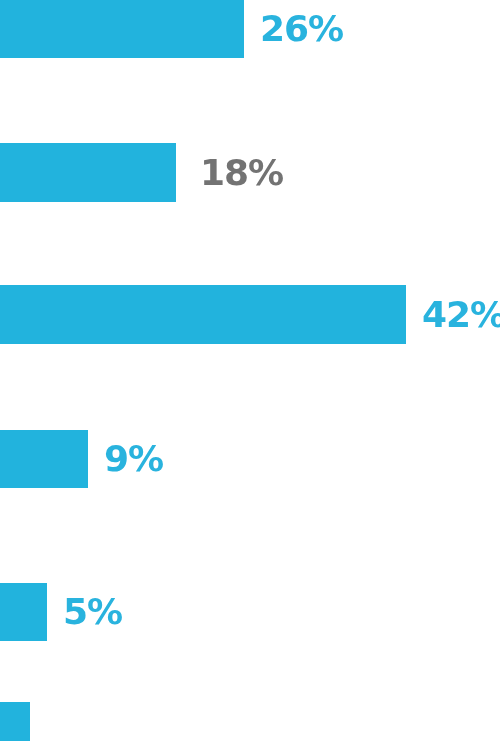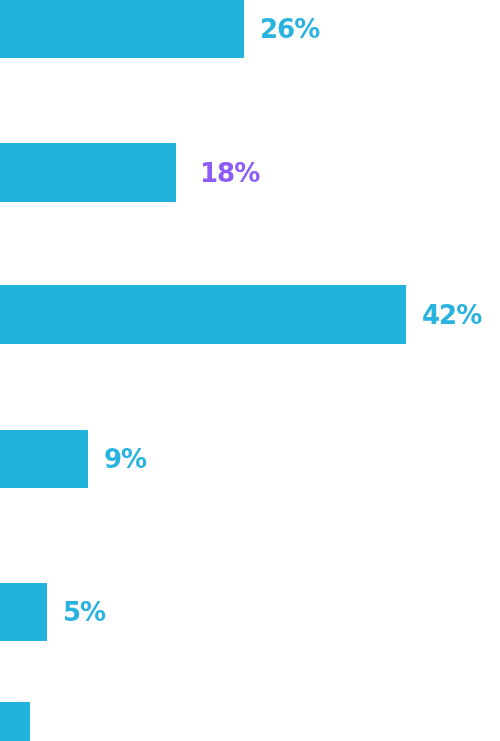--- a/index.html
+++ b/index.html
@@ -27,42 +27,42 @@
   .bar {
     display: block;
     background: #22b3dd;
     height: 100%;
     flex: 0 0 auto;
   }
   .bar-label {
     color: #29b3de;
     font-family: "DejaVu Sans", sans-serif;
     font-weight: bold;
-    font-size: 26px;
+    font-size: 36px;
     line-height: 1;
     letter-spacing: -1px;
     white-space: nowrap;
     margin-left: 16px;
     flex: 0 0 auto;
     -webkit-font-smoothing: none;
   }
 </style>
 </head>
 <body>
 
 <div id="chart-canvas" style="background: rgb(255, 255, 255);">
 
   <div class="bar-row" style="top: 0px; height: 58px;">
     <span class="bar" style="width: 244px; background: rgb(34, 179, 221);"></span>
     <span class="bar-label" style="color: rgb(41, 179, 222);">26%</span>
   </div>
 
   <div class="bar-row" style="top: 143px; height: 59px;">
     <span class="bar" style="width: 176px; background: rgb(34, 179, 221);"></span>
-    <span class="bar-label" style="color: #8b5cf6; margin-left: 24px;">18%</span>
+    <span class="bar-label" style="color: #737373; margin-left: 24px;">18%</span>
   </div>
 
   <div class="bar-row" style="top: 285px; height: 59px;">
     <span class="bar" style="width: 406px; background: rgb(34, 179, 221);"></span>
     <span class="bar-label" style="color: rgb(41, 179, 222);">42%</span>
   </div>
 
   <div class="bar-row" style="top: 430px; height: 58px;">
     <span class="bar" style="width: 88px; background: rgb(34, 179, 221);"></span>
     <span class="bar-label" style="color: rgb(41, 179, 222);">9%</span>

